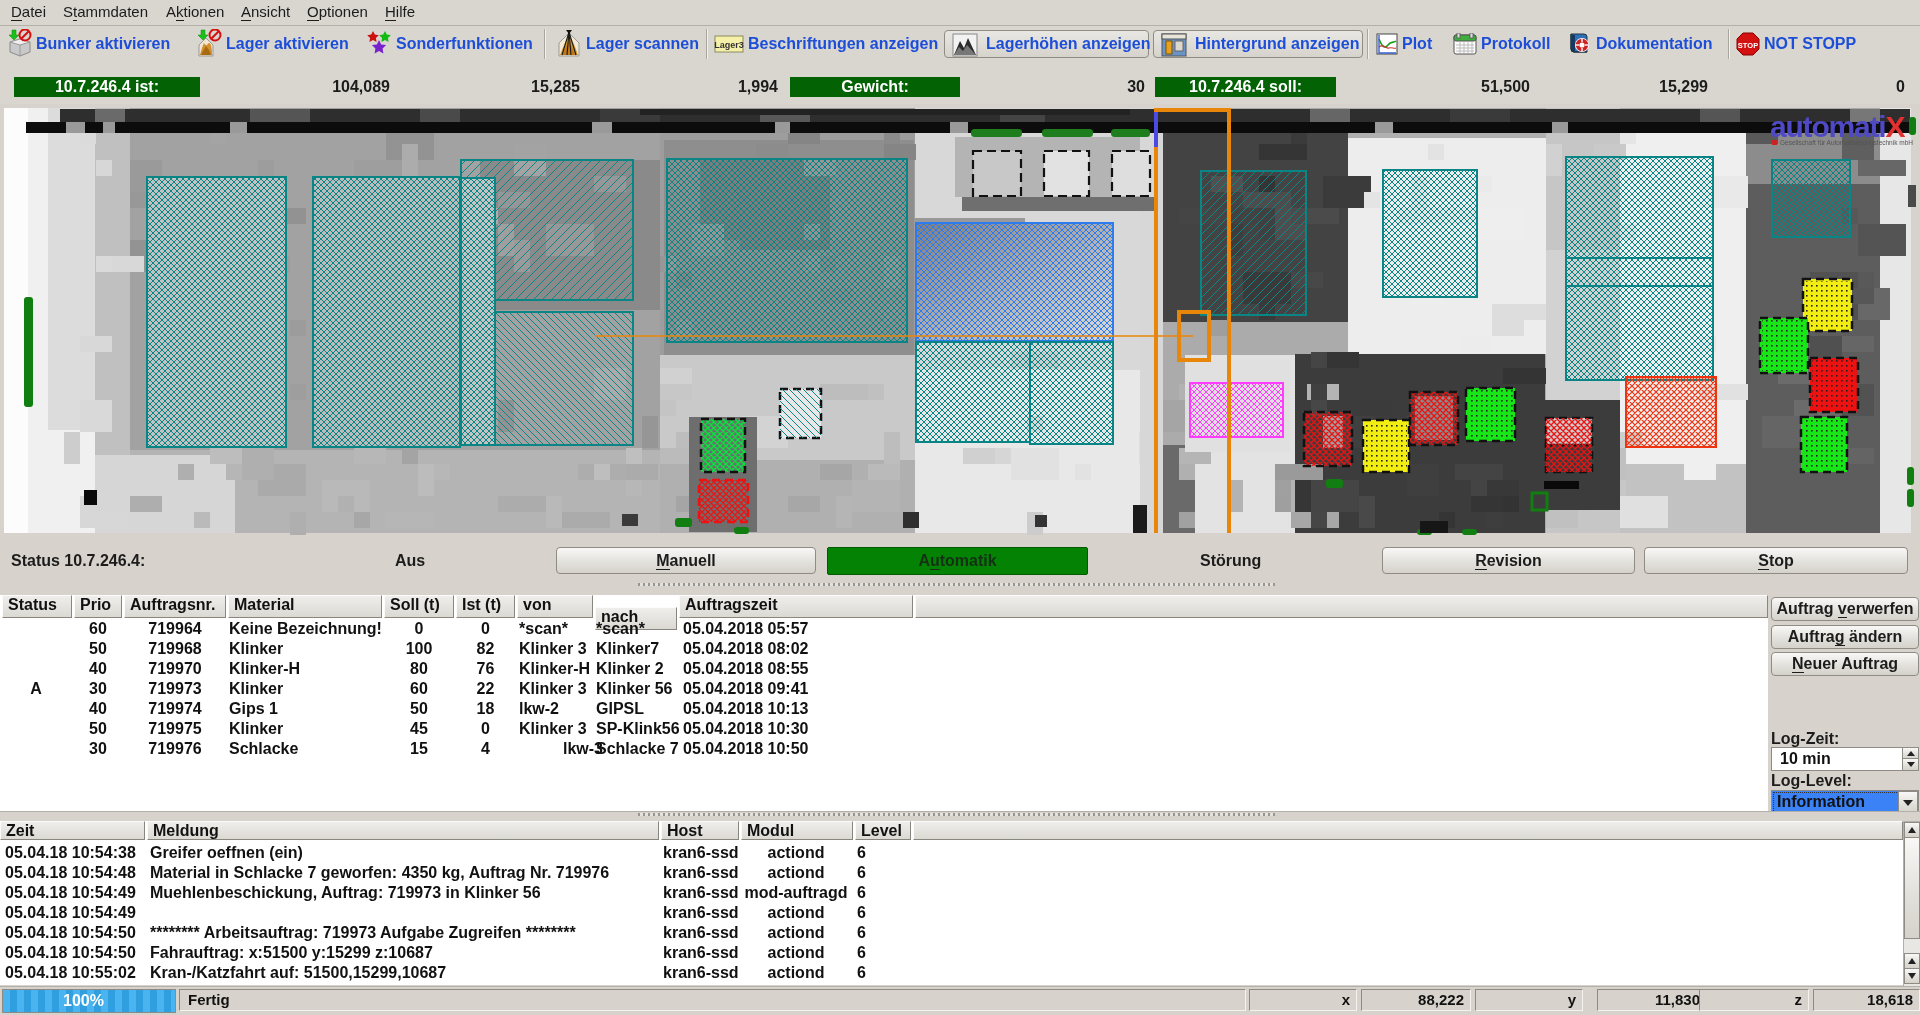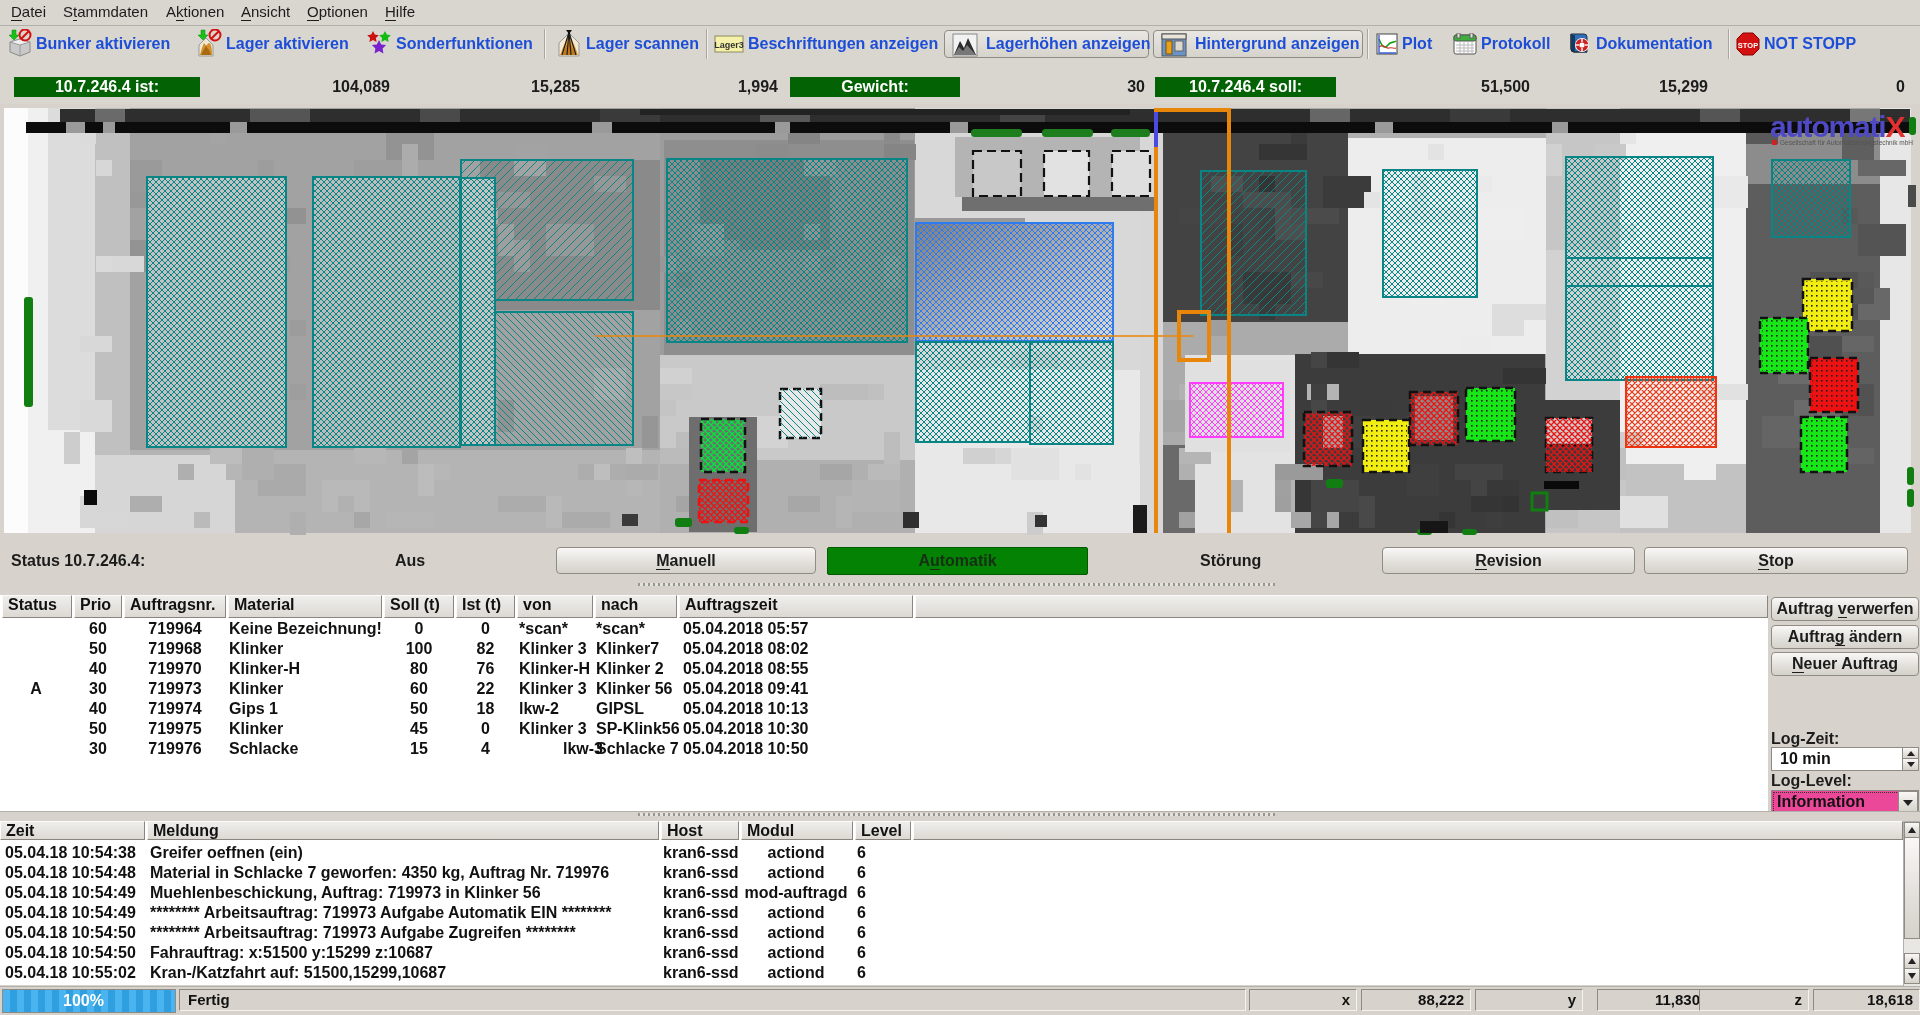--- a/index.html
+++ b/index.html
@@ -566,21 +566,21 @@
 
 <div class="abs" style="left:638px;top:583px;width:637px;height:3px;background:repeating-linear-gradient(90deg,#99968f 0 2px,#e4e2de 2px 5px);"></div>
 <div class="abs" style="left:0;top:595px;width:1768px;height:216px;background:#fff;">
     <div class="hdrcell" style="left:2px;width:63px;">Status</div>
     <div class="hdrcell" style="left:74px;width:41px;">Prio</div>
     <div class="hdrcell" style="left:124px;width:95px;">Auftragsnr.</div>
     <div class="hdrcell" style="left:228px;width:147px;">Material</div>
     <div class="hdrcell" style="left:384px;width:63px;">Soll (t)</div>
     <div class="hdrcell" style="left:456px;width:52px;">Ist (t)</div>
     <div class="hdrcell" style="left:517px;width:69px;">von</div>
-    <div class="hdrcell" style="left:595px;width:75px;">nach</div>
+    <div class="hdrcell" style="left:595px;width:75px;margin-top:12px;">nach</div>
     <div class="hdrcell" style="left:679px;width:227px;">Auftragszeit</div>
     <div class="hdrcell" style="left:915px;width:846px;"></div>
     <div class="cell" style="left:2px;top:25px;width:68px;text-align:center;"></div>
     <div class="cell" style="left:74px;top:25px;width:48px;text-align:center;">60</div>
     <div class="cell" style="left:124px;top:25px;width:102px;text-align:center;">719964</div>
     <div class="cell" style="left:229px;top:25px;">Keine Bezeichnung!</div>
     <div class="cell" style="left:384px;top:25px;width:70px;text-align:center;">0</div>
     <div class="cell" style="left:456px;top:25px;width:59px;text-align:center;">0</div>
     <div class="cell" style="left:519px;top:25px;">*scan*</div>
     <div class="cell" style="left:596px;top:25px;">*scan*</div>
@@ -649,21 +649,21 @@
  <div class="abs" style="left:3px;top:152px;width:131px;height:22px;background:#fff;border:1px solid #8f8c86;">
    <span class="abs b" style="left:8px;top:2px;font-size:16px;color:#111;">10 min</span>
     </div>
  <div class="abs btn3" style="left:134px;top:152px;width:15px;height:11px;border-radius:0;">
       <div style="margin:3px auto 0;width:0;height:0;border-left:4px solid transparent;border-right:4px solid transparent;border-bottom:5px solid #222;"></div>
     </div>
  <div class="abs btn3" style="left:134px;top:163px;width:15px;height:11px;border-radius:0;">
       <div style="margin:3px auto 0;width:0;height:0;border-left:4px solid transparent;border-right:4px solid transparent;border-top:5px solid #222;"></div>
     </div>
  <span class="abs b" style="left:3px;top:177px;font-size:16px;color:#1c1c1c;">Log-Level:</span>
- <div class="abs" style="left:3px;top:195px;width:146px;height:23px;background:#ec4899;border:1px solid #8f8c86;">
+ <div class="abs" style="left:3px;top:195px;width:146px;height:23px;background:#3b82f6;border:1px solid #8f8c86;">
    <div class="abs" style="left:1px;top:1px;width:124px;height:19px;border:1px dotted #333;"></div>
    <span class="abs b" style="left:5px;top:2px;font-size:16px;color:#111;">Information</span>
    <div class="abs btn3" style="left:126px;top:0px;width:18px;height:21px;border-radius:0;">
         <div style="margin:8px auto 0;width:0;height:0;border-left:5px solid transparent;border-right:5px solid transparent;border-top:6px solid #222;"></div>
       </div>
  </div>
 </div>
 
 <div class="abs" style="left:0;top:811px;width:1920px;height:10px;background:#d7d3cc;border-top:1px solid #b3b0aa;"></div>
 <div class="abs" style="left:638px;top:813px;width:637px;height:3px;background:repeating-linear-gradient(90deg,#99968f 0 2px,#e4e2de 2px 5px);"></div>
@@ -683,21 +683,20 @@
     <div class="cell" style="left:150px;top:43px;">Material in Schlacke 7 geworfen: 4350 kg, Auftrag Nr. 719976</div>
     <div class="cell" style="left:663px;top:43px;">kran6-ssd</div>
     <div class="cell" style="left:741px;top:43px;width:110px;text-align:center;">actiond</div>
     <div class="cell" style="left:857px;top:43px;">6</div>
     <div class="cell" style="left:5px;top:63px;">05.04.18 10:54:49</div>
     <div class="cell" style="left:150px;top:63px;">Muehlenbeschickung, Auftrag: 719973 in Klinker 56</div>
     <div class="cell" style="left:663px;top:63px;">kran6-ssd</div>
     <div class="cell" style="left:741px;top:63px;width:110px;text-align:center;">mod-auftragd</div>
     <div class="cell" style="left:857px;top:63px;">6</div>
     <div class="cell" style="left:5px;top:83px;">05.04.18 10:54:49</div>
-    <div class="cell" style="left:150px;top:83px;">******** Arbeitsauftrag: 719973 Aufgabe Automatik EIN ********</div>
     <div class="cell" style="left:663px;top:83px;">kran6-ssd</div>
     <div class="cell" style="left:741px;top:83px;width:110px;text-align:center;">actiond</div>
     <div class="cell" style="left:857px;top:83px;">6</div>
     <div class="cell" style="left:5px;top:103px;">05.04.18 10:54:50</div>
     <div class="cell" style="left:150px;top:103px;">******** Arbeitsauftrag: 719973 Aufgabe Zugreifen ********</div>
     <div class="cell" style="left:663px;top:103px;">kran6-ssd</div>
     <div class="cell" style="left:741px;top:103px;width:110px;text-align:center;">actiond</div>
     <div class="cell" style="left:857px;top:103px;">6</div>
     <div class="cell" style="left:5px;top:123px;">05.04.18 10:54:50</div>
     <div class="cell" style="left:150px;top:123px;">Fahrauftrag: x:51500 y:15299 z:10687</div>

